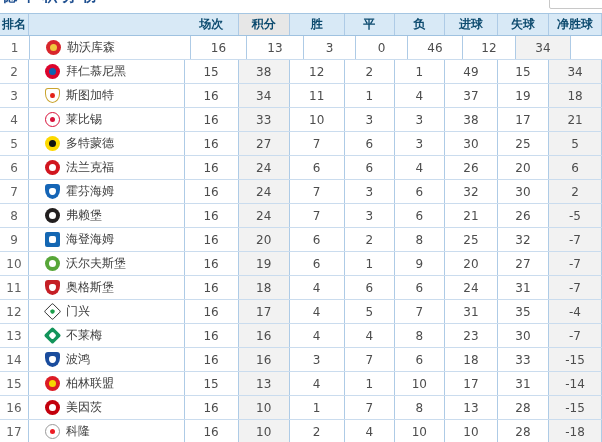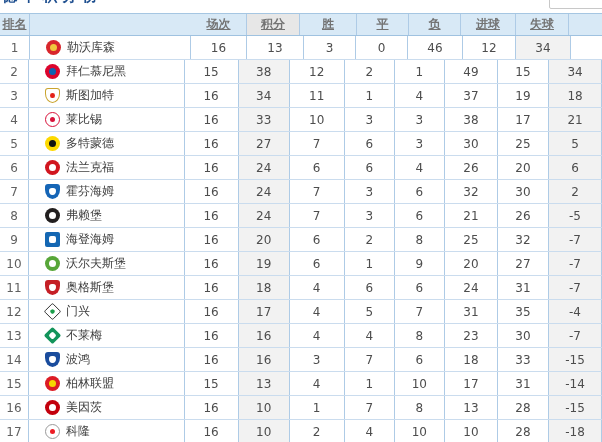--- a/index.html
+++ b/index.html
@@ -11,21 +11,21 @@
   .title-clip{position:absolute;top:0;left:2px;width:300px;height:6px;overflow:hidden;}
   .title-clip span{display:block;margin-top:-13px;font-size:15px;font-weight:bold;color:#1d4e8f;letter-spacing:5px;white-space:nowrap;}
   
   .corner-box{position:absolute;top:-13px;right:-3px;width:54px;height:20px;background:#fff;border:1px solid #c8c8c8;border-radius:2px;}
   
   .table-wrap{position:absolute;top:13px;left:0;width:602px;height:429px;overflow:hidden;border-top:1px solid #a5c6e2;}
   .row{display:flex;height:24px;box-sizing:border-box;border-bottom:1px solid #cadcee;background:#fff;}
   .row.hdr{height:22px;background:#d8e9f6;border-bottom:1px solid #9fc2e0;}
   .cell{box-sizing:border-box;display:flex;align-items:center;justify-content:center;
         border-right:1px solid #aecbe6;font-size:12px;color:#4d4d4d;overflow:hidden;white-space:nowrap;}
-  .hdr .cell{color:#737373;font-weight:bold;text-decoration:underline;}
+  .hdr .cell{color:#0c4a6e;font-weight:bold;}
   .c-rank{width:30px;color:#606060;}
   .c-team{width:161px;justify-content:flex-start;padding-left:16px;gap:6px;color:#404040;}
   .c-matches{width:56px;}
   .c-points{width:53px;}
   .c-wins{width:57px;}
   .c-draws{width:52px;}
   .c-losses{width:52px;}
   .c-gf{width:55px;}
   .c-ga{width:53px;text-align:center;}
   .c-gd{width:55px;}
@@ -52,20 +52,21 @@
   <div class="row hdr">
     <div class="cell c-rank">排名</div>
     <div class="cell c-team" style="padding-left:18px;margin-top:24px;">球队</div>
     <div class="cell c-matches">场次</div>
     <div class="cell c-points">积分</div>
     <div class="cell c-wins">胜</div>
     <div class="cell c-draws">平</div>
     <div class="cell c-losses">负</div>
     <div class="cell c-gf">进球</div>
     <div class="cell c-ga">失球</div>
+    <div class="cell c-gd">净胜球</div>
   </div>
   <div id="rows-host">
   <div class="row">
     <div class="cell c-rank">1</div>
     <div class="cell c-team">
       <span class="logo circle" style="--c1: #d8262c; --c2: #f0c73e;"></span>
       <span>勒沃库森</span>
     </div>
     <div class="cell c-matches">16</div>
     <div class="cell c-wins">13</div>

